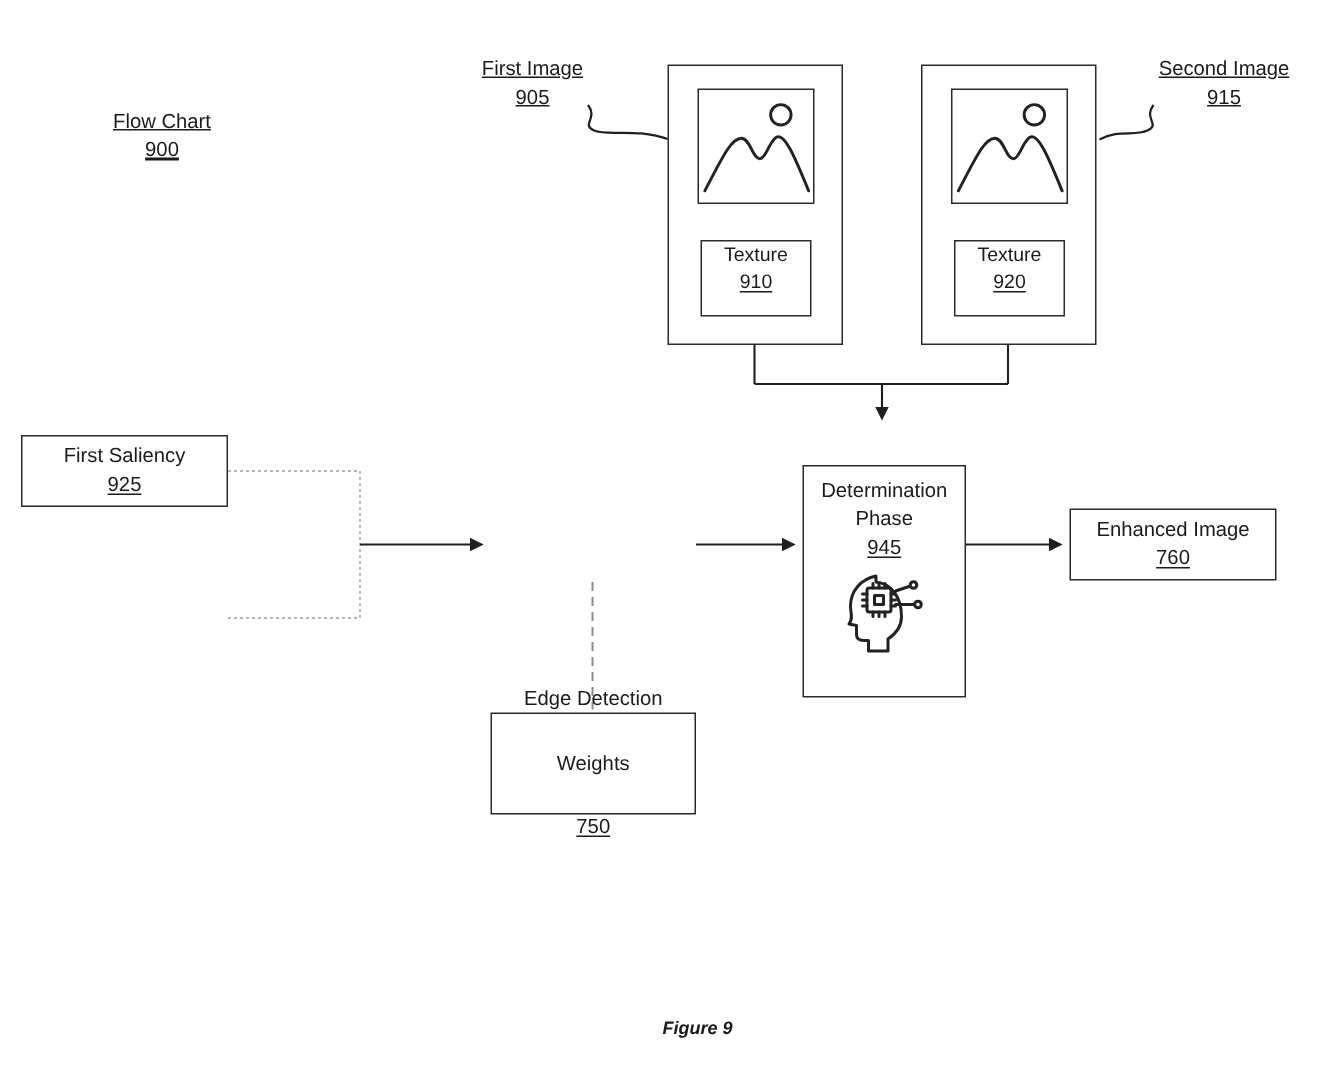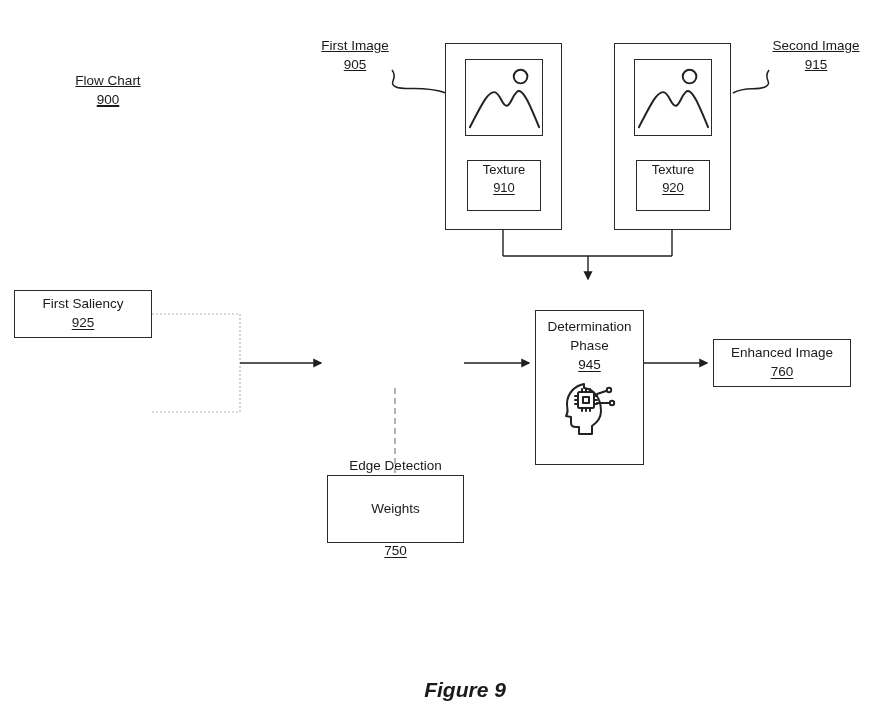--- a/index.html
+++ b/index.html
@@ -77,21 +77,21 @@
     font-size: 13px;
     line-height: 1.4;
   }
   .lbl-flowchart    { left: 58px;  top: 72px; width: 100px; }
   .lbl-first-image  { left: 305px; top: 37px; width: 100px; }
   .lbl-second-image { left: 766px; top: 37px; width: 100px; }
   .caption {
     position: absolute;
     left: 380px; top: 678px; width: 170px;
     text-align: center;
-    font-size: 21px;
+    font-size: 12px;
     font-weight: bold;
     font-style: italic;
   }
   .ai-icon { margin-top: 5px; }
 </style>
 </head>
 <body>
 
 <div class="canvas">
 

